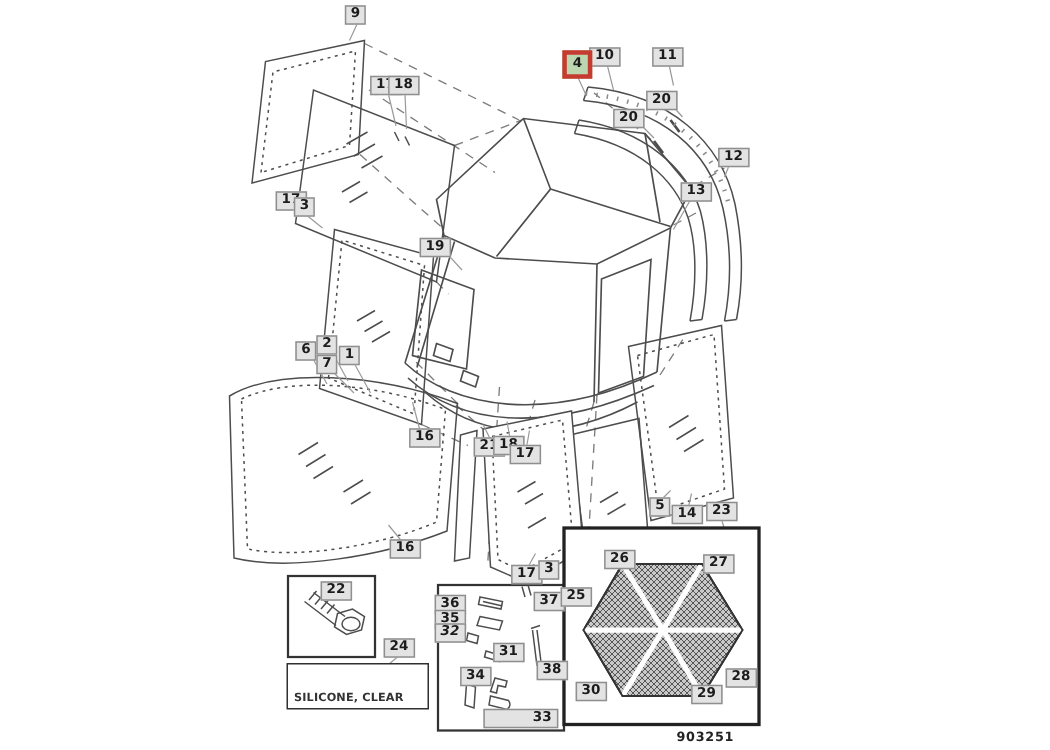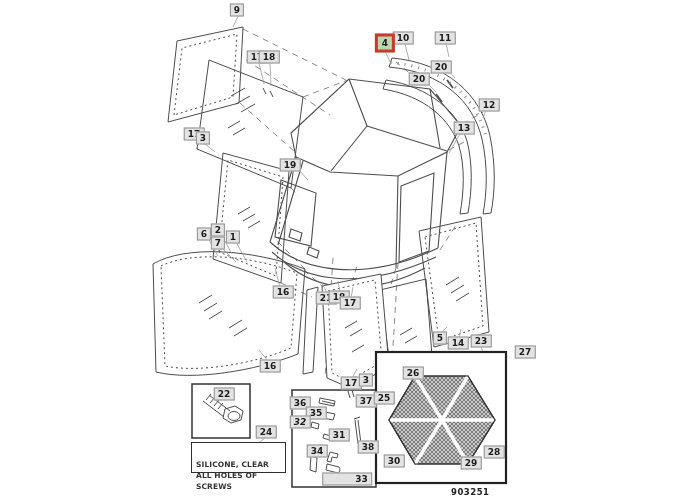--- a/index.html
+++ b/index.html
@@ -223,34 +223,33 @@
       <div class="callout" style="left: 350px; top: 303px;">17</div>
       <div class="callout" style="left: 270px; top: 366px;">16</div>
       <div class="callout" style="left: 351px; top: 383px;">17</div>
       <div class="callout" style="left: 366px; top: 380px;">3</div>
       <div class="callout" style="left: 440px; top: 338px;">5</div>
       <div class="callout" style="left: 458px; top: 343px;">14</div>
       <div class="callout" style="left: 481px; top: 341px;">23</div>
       <div class="callout" style="left: 224px; top: 394px;">22</div>
       <div class="callout" style="left: 266px; top: 432px;">24</div>
       <div class="callout" style="left: 300px; top: 403px;">36</div>
-      <div class="callout" style="left: 300px; top: 413px; margin-left: 16px;">35</div>
+      <div class="callout" style="left: 300px; top: 413px;">35</div>
       <div class="callout" style="left: 300px; top: 422px; font-style: italic;">32</div>
       <div class="callout" style="left: 366px; top: 401px;">37</div>
       <div class="callout" style="left: 384px; top: 398px;">25</div>
       <div class="callout" style="left: 339px; top: 435px;">31</div>
       <div class="callout" style="left: 317px; top: 451px;">34</div>
       <div class="callout" style="left: 368px; top: 447px;">38</div>
       <div class="callout" style="left: 347px; top: 479px; padding-left: 32px;">33</div>
       <div class="callout" style="left: 413px; top: 373px;">26</div>
-      <div class="callout" style="left: 479px; top: 352px; margin-left: 46px;">27</div>
+      <div class="callout" style="left: 479px; top: 376px;">27</div>
       <div class="callout" style="left: 494px; top: 452px;">28</div>
       <div class="callout" style="left: 471px; top: 463px;">29</div>
       <div class="callout" style="left: 394px; top: 461px;">30</div>
     </div>
 
   <div class="note-box">
     <div>SILICONE, CLEAR</div>
-    <div>ALL HOLES OF SCREWS</div>
   </div>
 
   <div class="fig-num">903251</div>
 </div>
 
 </body></html>

